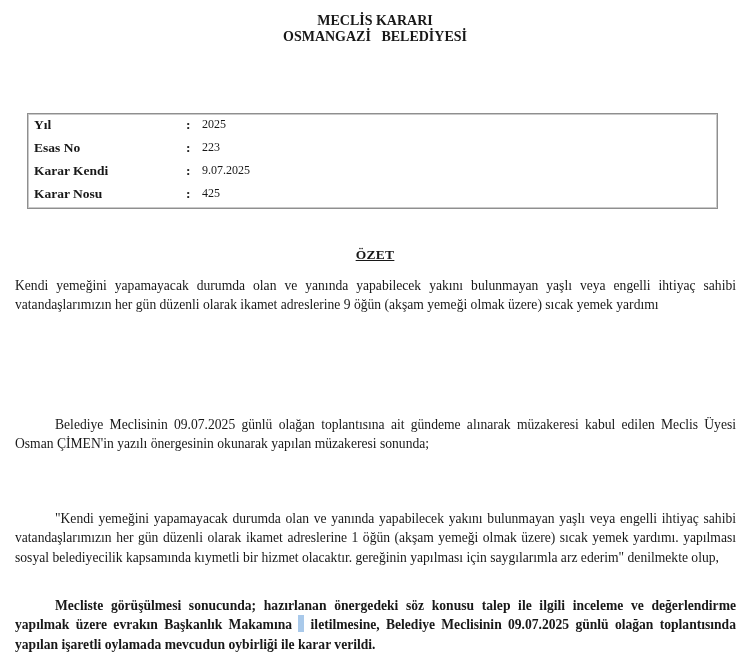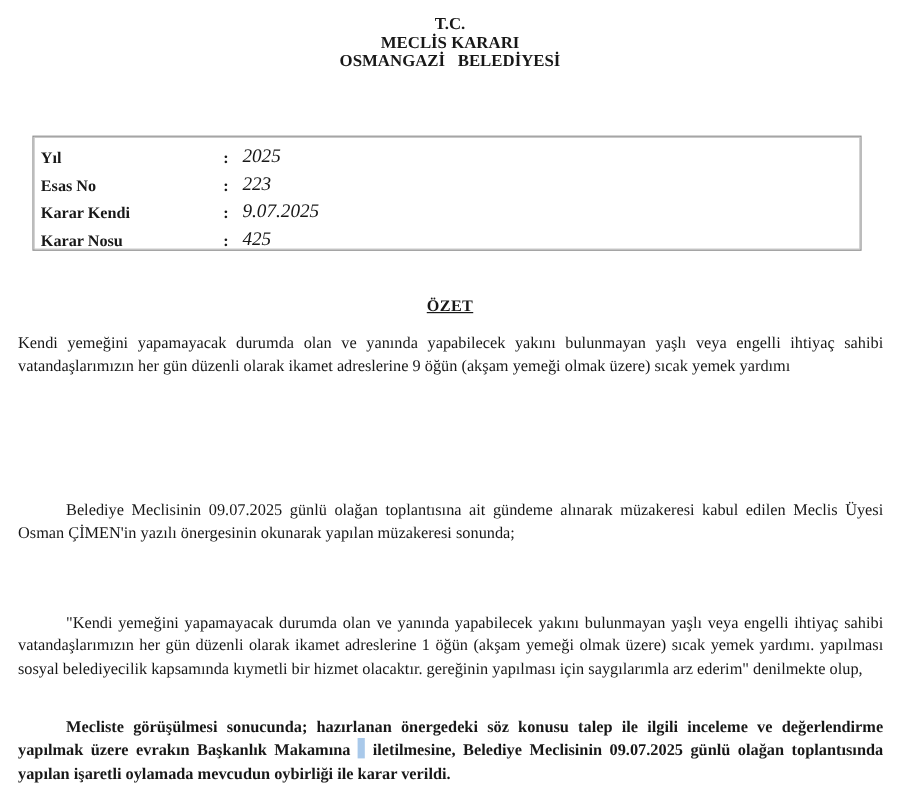--- a/index.html
+++ b/index.html
@@ -38,37 +38,36 @@
     top: 113px;
     width: 691px;
     height: 96px;
     border: 1px solid #8f8f8f;
     box-shadow: 1px 1px 0 #c9c9c9 inset, -1px -1px 0 #c9c9c9 inset;
     background: #ffffff;
     padding: 3px 0 0 6px;
   }
   .info-row {
     display: flex;
-    align-items: flex-end;
+    align-items: flex-start;
     height: 23px;
     font-size: 13.5px;
   }
   .info-label {
     font-weight: bold;
     width: 152px;
     flex: 0 0 152px;
   }
   .info-colon {
     font-weight: bold;
     width: 16px;
     flex: 0 0 16px;
   }
   .info-value {
-    font-size: 16px;
-    font-style: italic;
+    font-size: 12px;
   }
 
   
   .section-heading {
     position: absolute;
     left: 0;
     width: 100%;
     text-align: center;
     font-weight: bold;
     font-size: 13.5px;
@@ -100,21 +99,20 @@
     background: #a9c9ea;
     vertical-align: -3px;
   }
 </style>
 </head>
 <body>
 
 <div class="page">
 
   <div class="doc-header">
-    <span class="hline">T.C.</span>
     <span class="hline">MECLİS KARARI</span>
     <span class="hline">OSMANGAZİ   BELEDİYESİ</span>
   </div>
 
   <div class="info-table">
     <div class="info-row">
       <span class="info-label">Yıl</span>
       <span class="info-colon">:</span>
       <span class="info-value">2025</span>
     </div>

